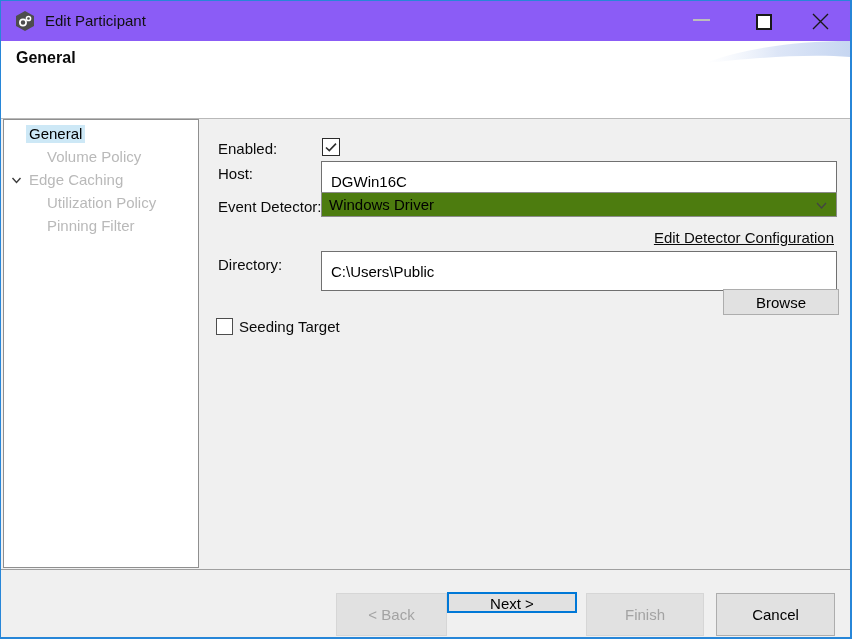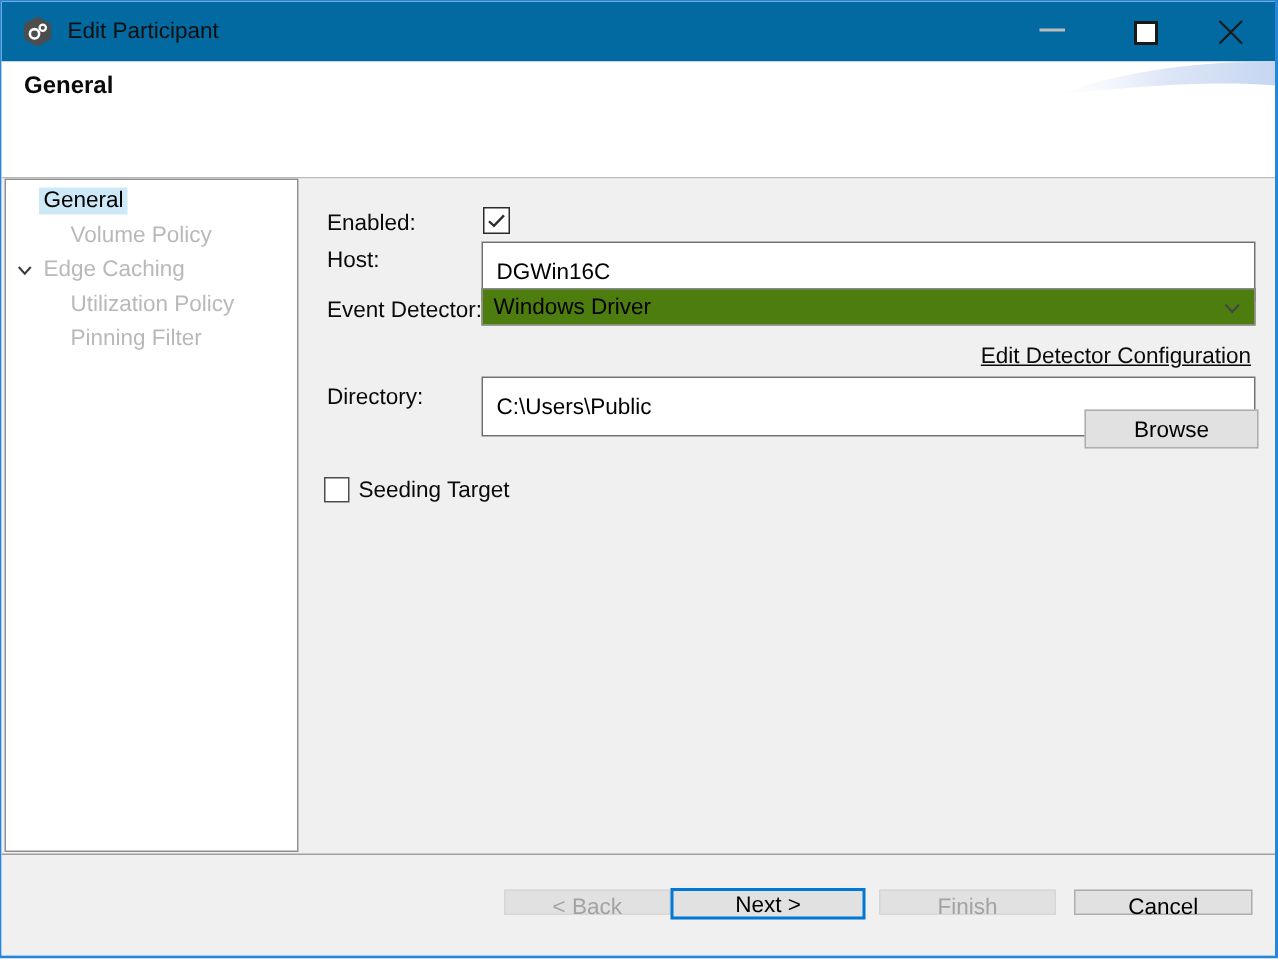--- a/index.html
+++ b/index.html
@@ -9,21 +9,21 @@
     box-sizing:border-box;
     border:1px solid #2786d8;
     border-right-width:2px;
     border-bottom-width:2px;
     background:#fff;
     font-family:"Liberation Sans","DejaVu Sans",sans-serif;
     font-size:15px;color:#000;
     overflow:hidden;
   }
   
-  .titlebar{position:absolute;left:0;top:0;width:100%;height:40px;background:#0369a1;}
+  .titlebar{position:absolute;left:0;top:0;width:100%;height:40px;background:#8b5cf6;}
   .app-icon{position:absolute;left:13px;top:9px;width:22px;height:22px;}
   .title-text{position:absolute;left:44px;top:11px;font-size:15px;color:#101010;white-space:nowrap;}
   .cap-min{position:absolute;left:692px;top:18px;width:17px;height:2px;background:#bdbdbd;}
   .cap-max{position:absolute;left:755px;top:13px;width:12px;height:12px;border:2px solid #191919;background:#fff;}
   .cap-close{position:absolute;left:811px;top:12px;width:17px;height:17px;}
   
   .header{position:absolute;left:0;top:40px;width:100%;height:78px;background:#fff;border-bottom:1px solid #b9b9b9;box-sizing:border-box;}
   .header-title{position:absolute;left:15px;top:8px;font-size:16px;font-weight:bold;color:#0a0a0a;}
   .header-sub{position:absolute;left:24px;top:40px;font-size:15px;color:#1a1a1a;}
   .swoosh{position:absolute;right:0;top:-4px;}
@@ -50,28 +50,28 @@
     border:1px solid #8b8b8b;background:#4d7c0f;
     line-height:23px;padding-left:7px;color:#000;cursor:default;
   }
   .combo-arrow{position:absolute;right:8px;top:6px;width:13px;height:13px;}
   .checkbox{position:absolute;box-sizing:border-box;background:#fff;}
   .cb-enabled{left:321px;top:19px;width:18px;height:18px;border:1px solid #2b2b2b;}
   .cb-seeding{left:215px;top:199px;width:17px;height:17px;border:1px solid #4d4d4d;}
   .link{position:absolute;right:16px;top:110px;color:#0a0a0a;text-decoration:underline;cursor:pointer;white-space:nowrap;}
   
   .btn{
-    position:absolute;height:17px;box-sizing:border-box;
+    position:absolute;height:43px;box-sizing:border-box;
     background:#e1e1e1;border:1px solid #adadad;
     font-family:"Liberation Sans","DejaVu Sans",sans-serif;font-size:15px;color:#000;
     text-align:center;line-height:22px;cursor:default;padding:0;
   }
   .btn.disabled{color:#a3a3a3;border-color:#d6d6d6;}
   .btn.default{border:2px solid #0078d7;line-height:20px;}
-  .browse-btn{left:722px;top:154px;width:116px;height:26px;line-height:23px;}
+  .browse-btn{left:722px;top:170px;width:116px;height:26px;line-height:23px;}
   .separator{position:absolute;left:0;top:450px;width:100%;height:1px;background:#9f9f9f;}
   .btn-back{left:335px;top:474px;width:111px;}
   .btn-next{left:446px;top:473px;width:130px;height:21px;}
   .btn-finish{left:585px;top:474px;width:118px;}
   .btn-cancel{left:715px;top:474px;width:119px;}
 </style>
 </head>
 <body>
 
 <div class="window">

